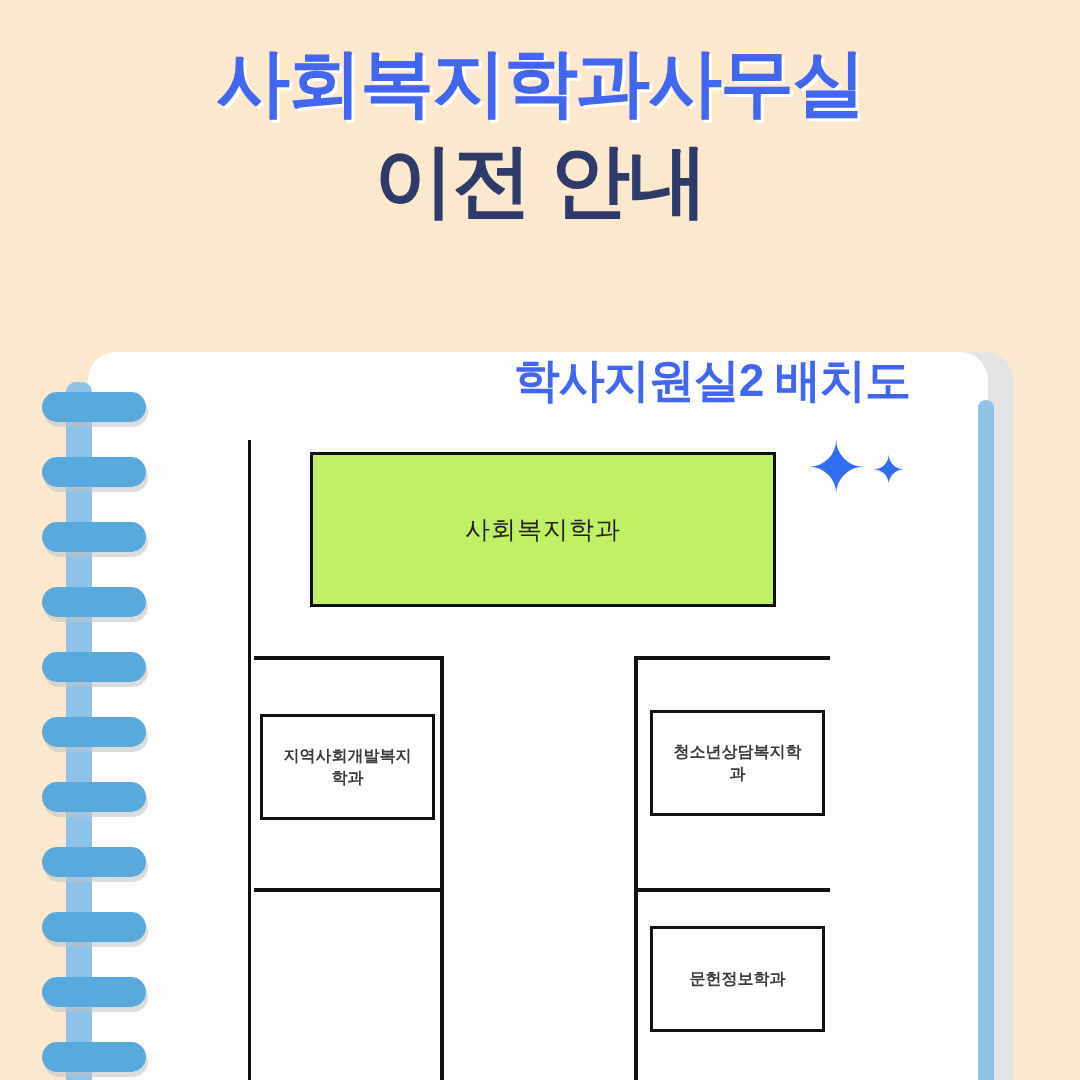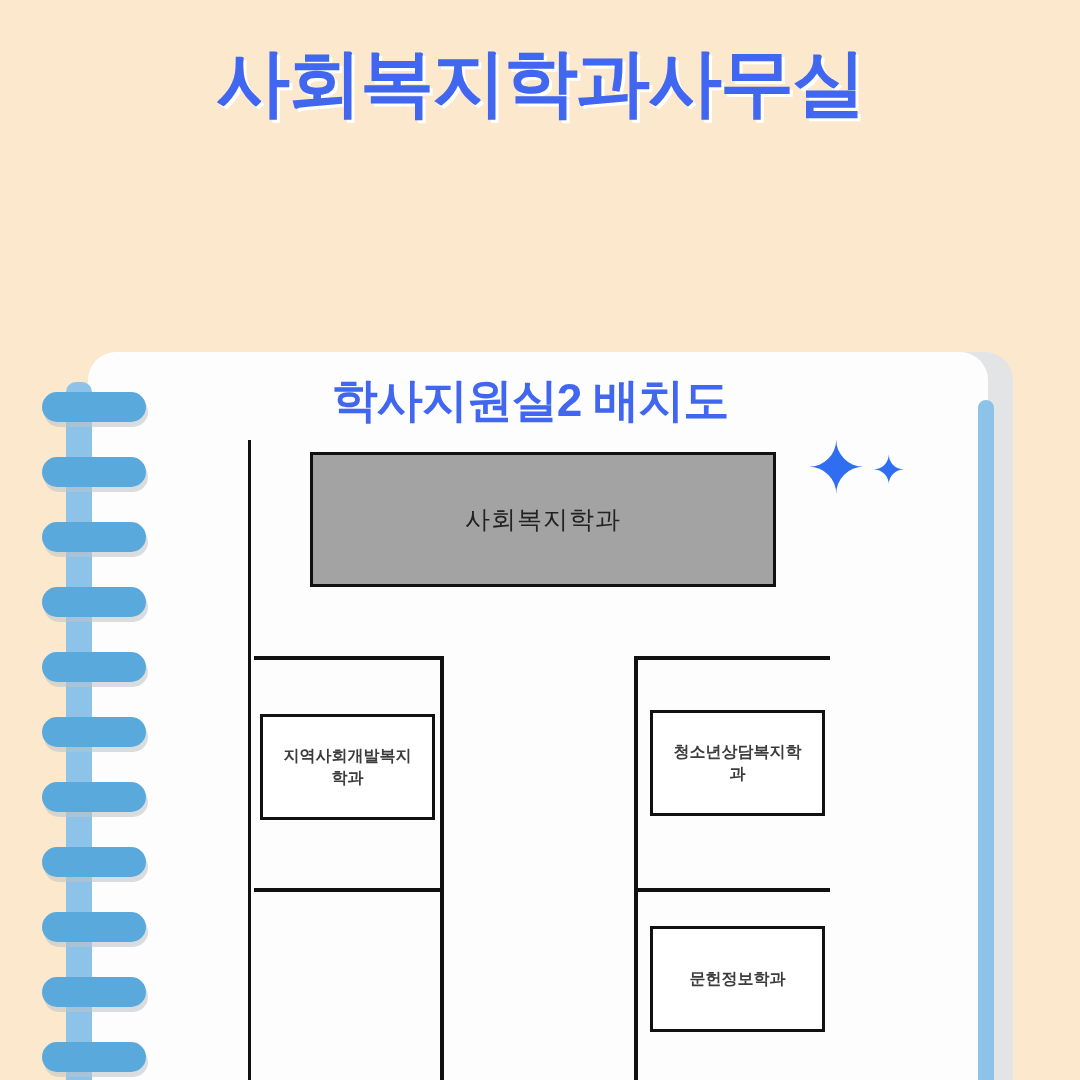--- a/index.html
+++ b/index.html
@@ -83,23 +83,23 @@
     left: 42px;
     width: 104px; height: 30px;
     border-radius: 16px;
     background: #5aa9dc;
     box-shadow: 2px 5px 0 rgba(190,195,200,0.55);
   }
 
   
   .diagram-title {
     position: absolute;
-    top: 370px; left: 150px;
+    top: 350px; left: 150px;
     width: 760px;
-    text-align: center;
+    text-align: right;
     font-size: 46px;
     font-weight: 900;
     letter-spacing: -1px;
     color: #4166f0;
     white-space: nowrap;
   }
 
   .sparkle {
     position: absolute;
     color: #2f6ef0;
@@ -116,23 +116,23 @@
     width: 590px; height: 640px;
   }
   .plan-outer-left {
     position: absolute;
     left: 0; top: 0; width: 3px; height: 640px;
     background: #111;
   }
   .room-main {
     position: absolute;
     left: 62px; top: 12px;
-    width: 466px; height: 135px;
+    width: 466px; height: 155px;
     border: 3px solid #111;
-    background: #a3a3a3;
+    background: #bef264;
     display: flex; align-items: center; justify-content: center;
     font-size: 25px; font-weight: 400; color: #222;
     letter-spacing: 1px;
   }
 
   
   .wall {
     position: absolute;
     background: #111;
   }
@@ -160,20 +160,21 @@
   .room-l2 { left: 12px;  top: 492px; width: 175px; height: 106px; }
   .room-r1 { left: 402px; top: 270px; width: 175px; height: 106px; }
   .room-r2 { left: 402px; top: 486px; width: 175px; height: 106px; }
 </style>
 </head>
 <body>
 
 <div id="canvas">
 
   <div class="title-main">사회복지학과사무실</div>
+  <div class="title-sub">이전 안내</div>
 
   <div class="notebook-shadow"></div>
   <div class="notebook-page"></div>
   <div class="notebook-spine"></div>
   <div class="notebook-edge"></div>
 
   <div class="ring" style="top:392px"></div>
   <div class="ring" style="top:457px"></div>
   <div class="ring" style="top:522px"></div>
   <div class="ring" style="top:587px"></div>

